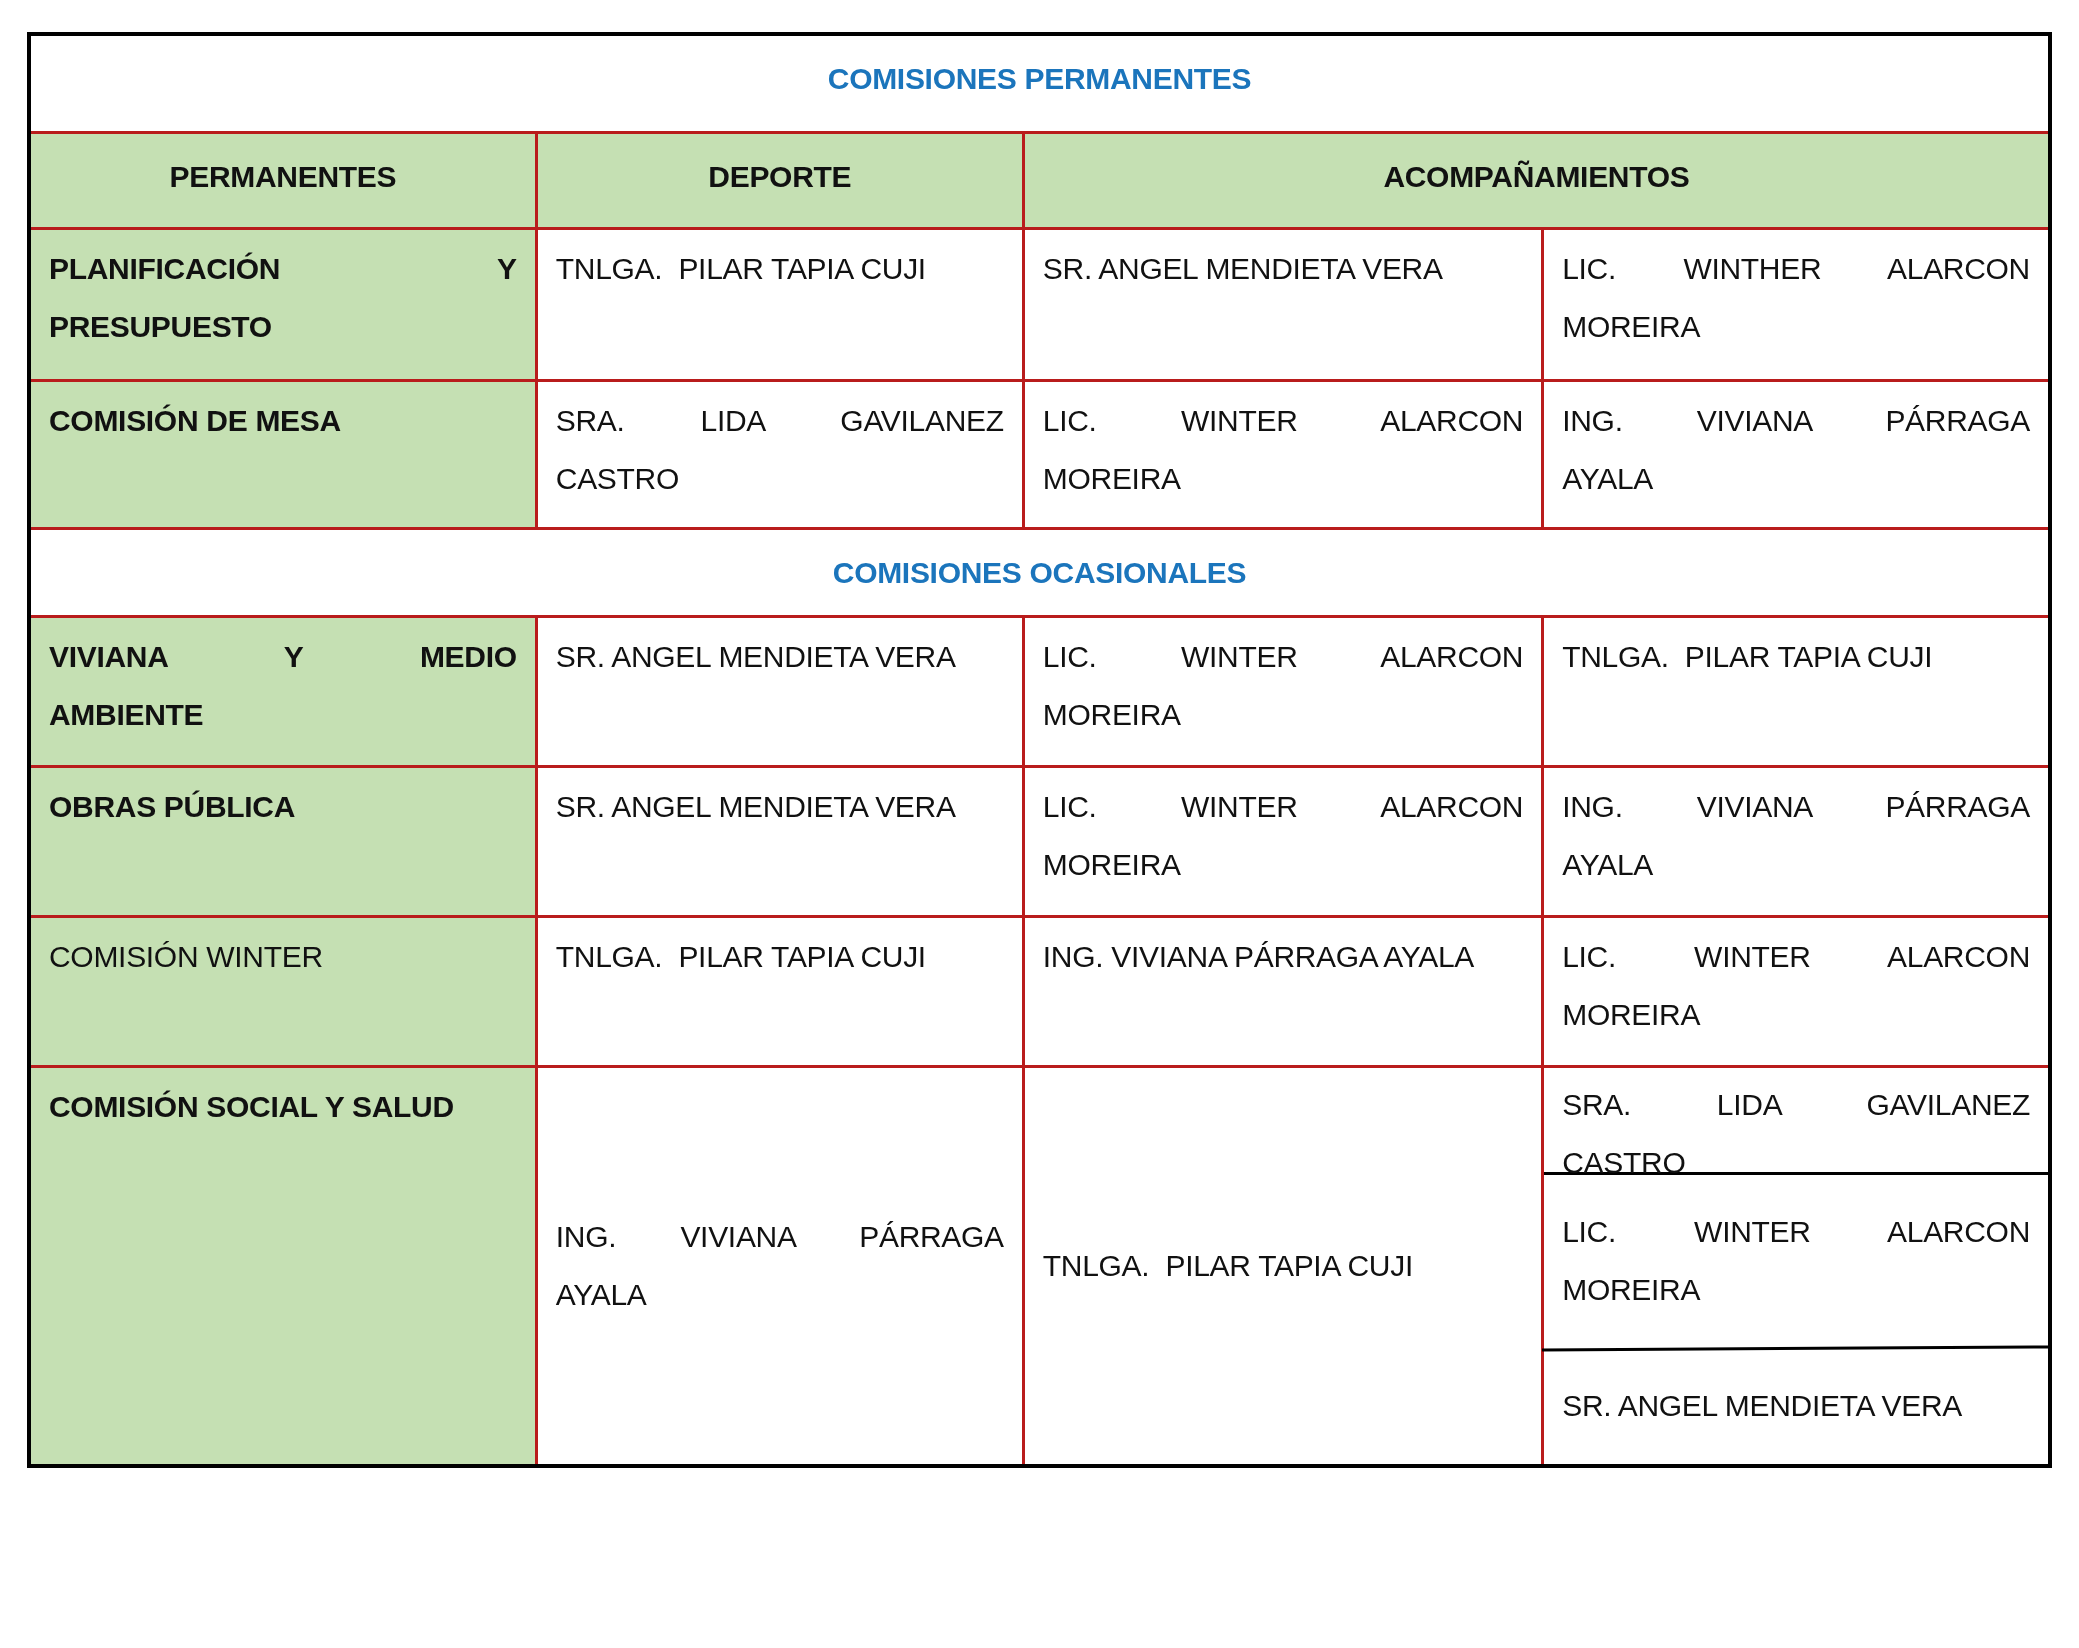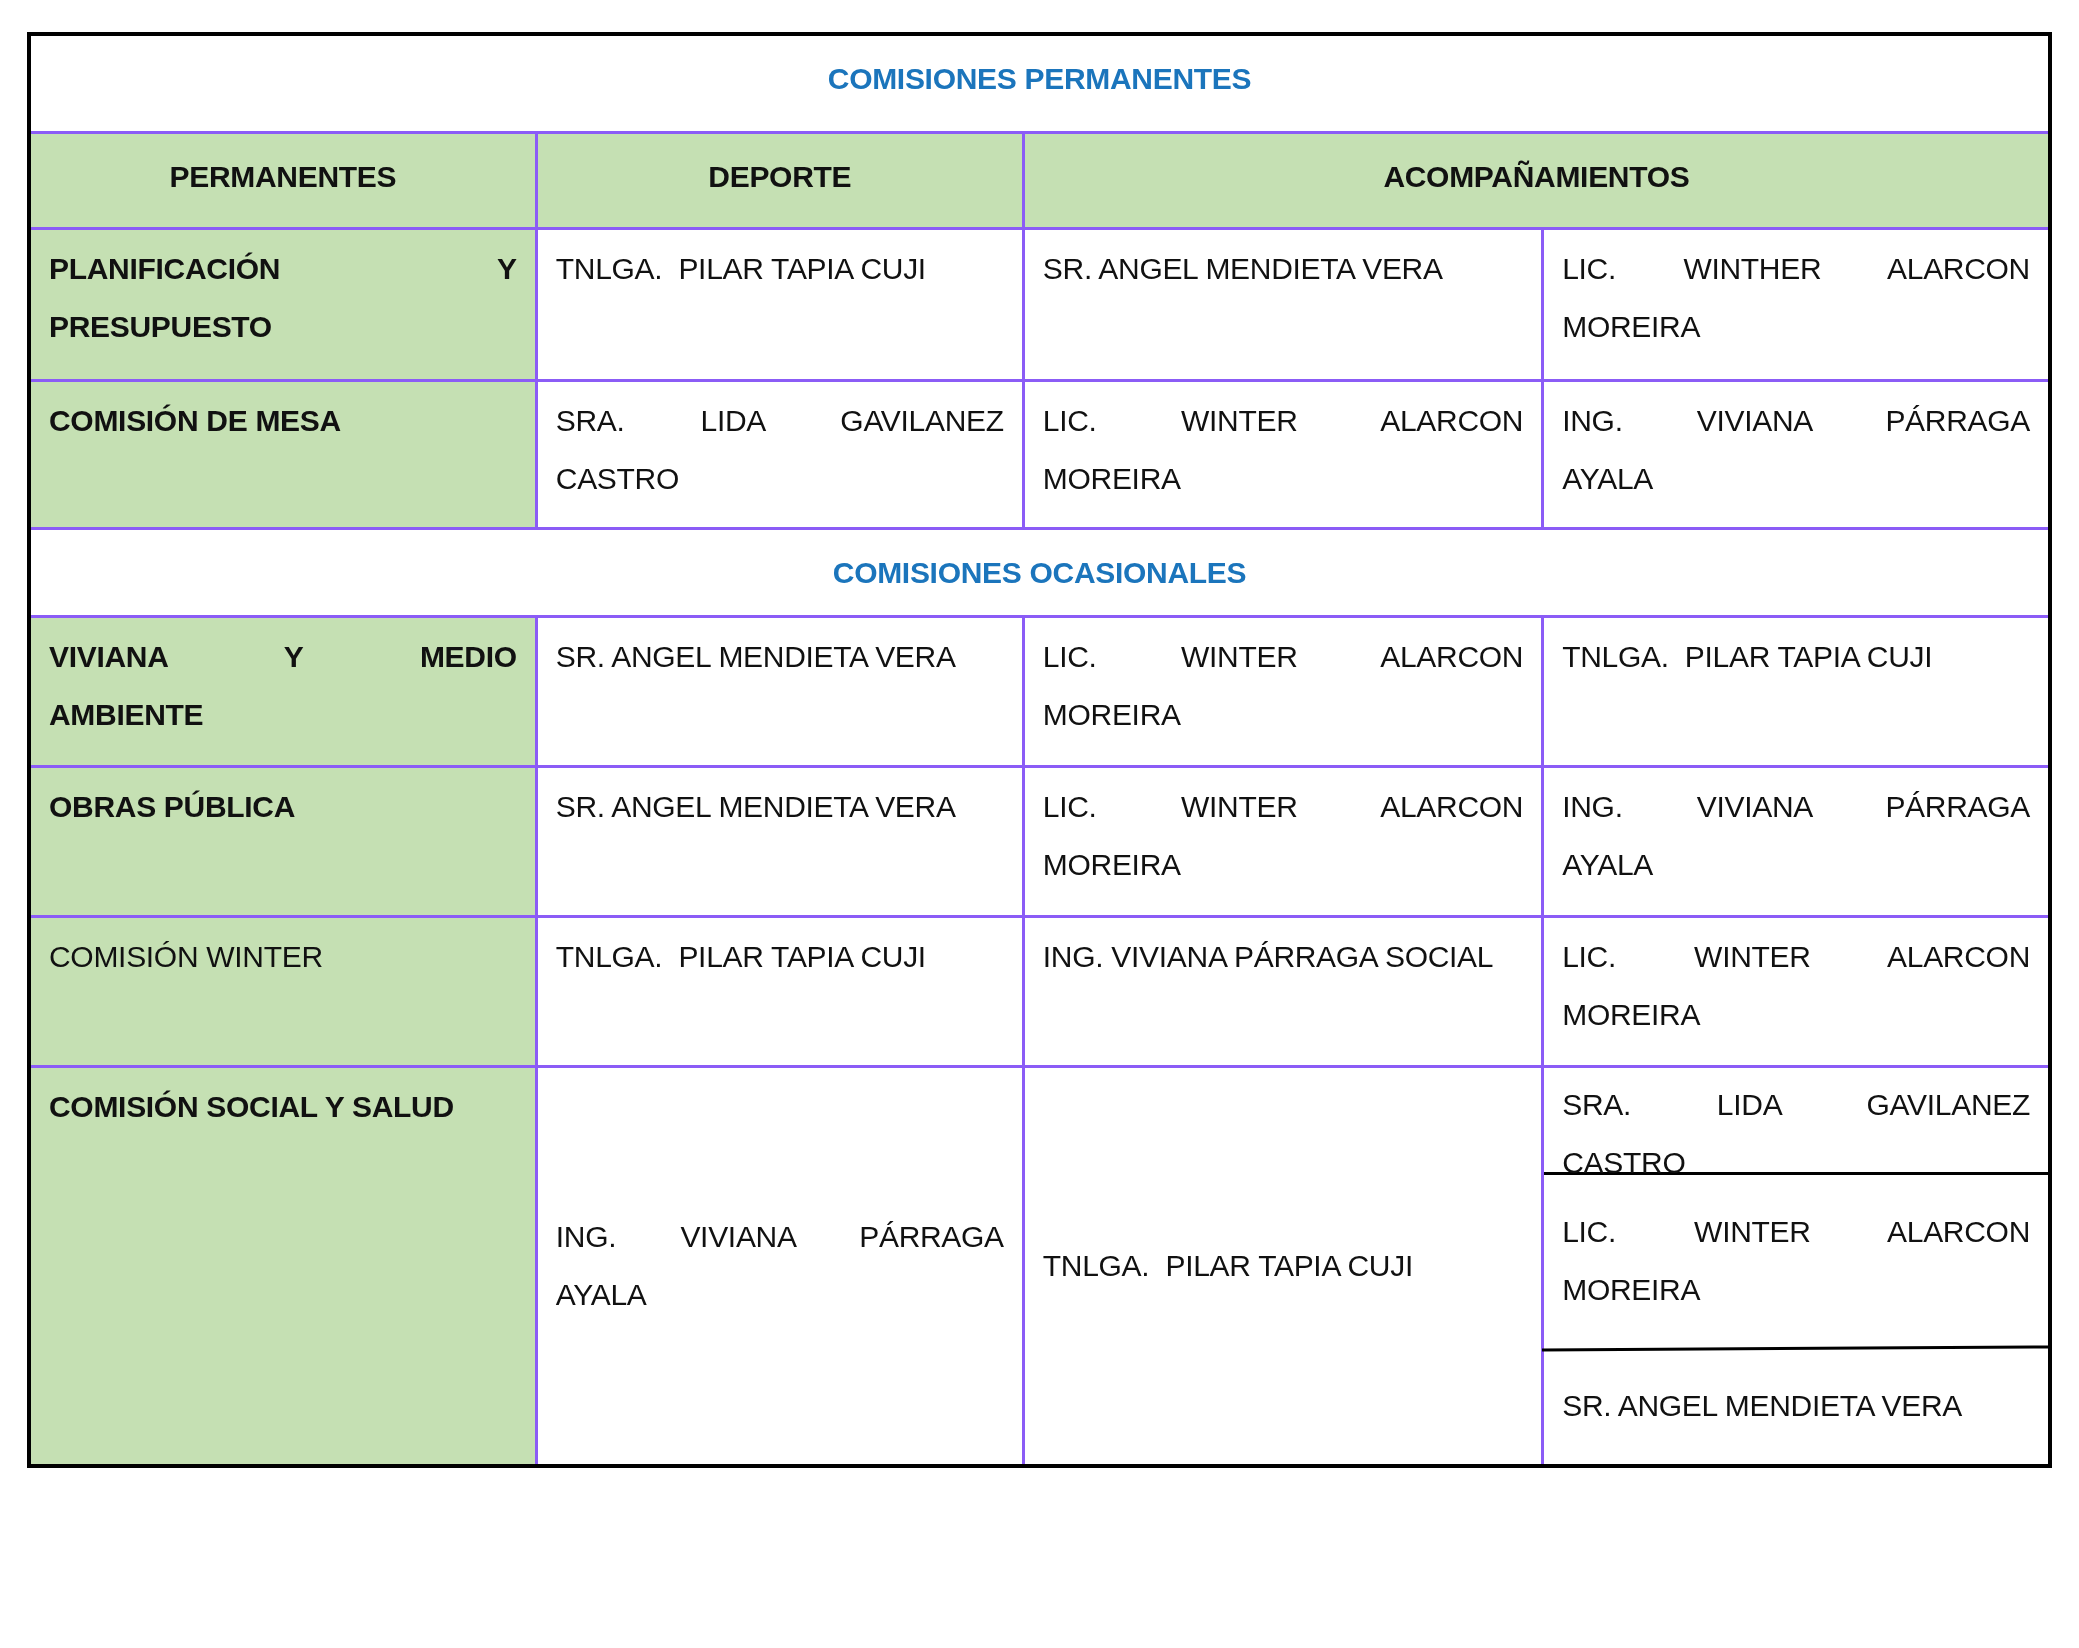--- a/index.html
+++ b/index.html
@@ -11,21 +11,21 @@
   .page{ width:2079px; height:1648px; position:relative; }
   table.grid{
     position:absolute; left:27px; top:32px;
     width:2025px;
     border-collapse:collapse;
     table-layout:fixed;
     border:4px solid #000;
   }
   col.c1{width:25.1%} col.c2{width:24.1%} col.c3{width:25.7%} col.c4{width:25.1%}
   td{
-    border:3px solid #8b5cf6;
+    border:3px solid #b91c1c;
     vertical-align:top;
     padding:10px 18px 0 18px;
     font-size:30px;
     line-height:58px;
     letter-spacing:-0.3px;
   }
   
   td.sect{
     text-align:center;
     font-weight:bold;
@@ -168,21 +168,21 @@
     </tr>
 
     <tr class="r150">
       <td class="name reg">
         <div class="ln">COMISIÓN WINTER</div>
       </td>
       <td>
         <div class="ln">TNLGA.  PILAR TAPIA CUJI</div>
       </td>
       <td>
-        <div class="ln">ING. VIVIANA PÁRRAGA SOCIAL</div>
+        <div class="ln">ING. VIVIANA PÁRRAGA AYALA</div>
       </td>
       <td>
         <div class="ln j">LIC. WINTER ALARCON</div>
         <div class="ln">MOREIRA</div>
       </td>
     </tr>
 
     <tr class="rBig">
       <td class="name">
         <div class="ln">COMISIÓN SOCIAL Y SALUD</div>

